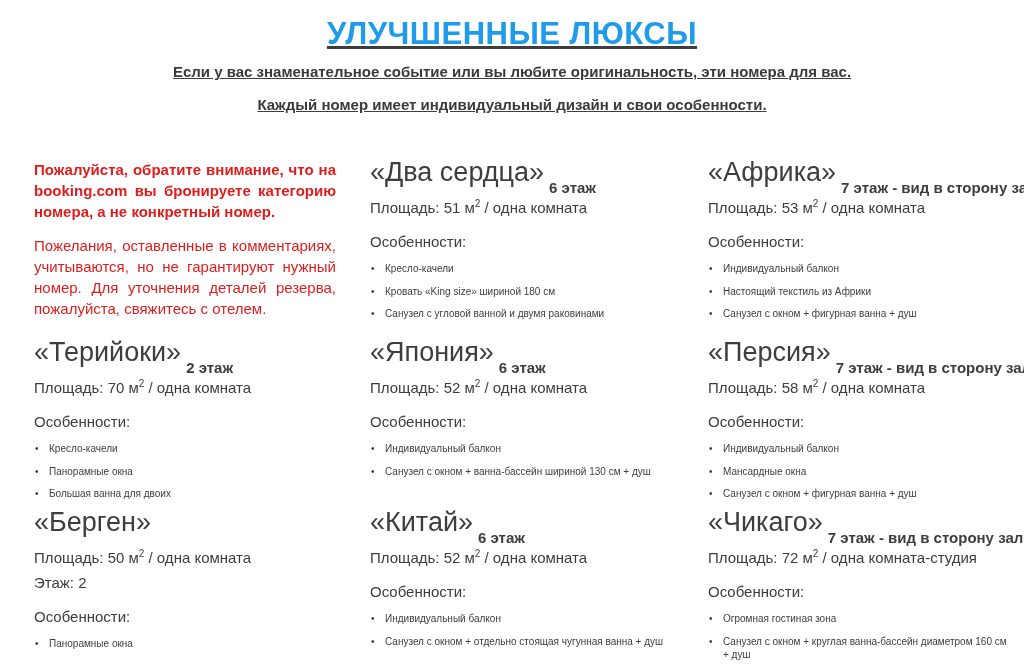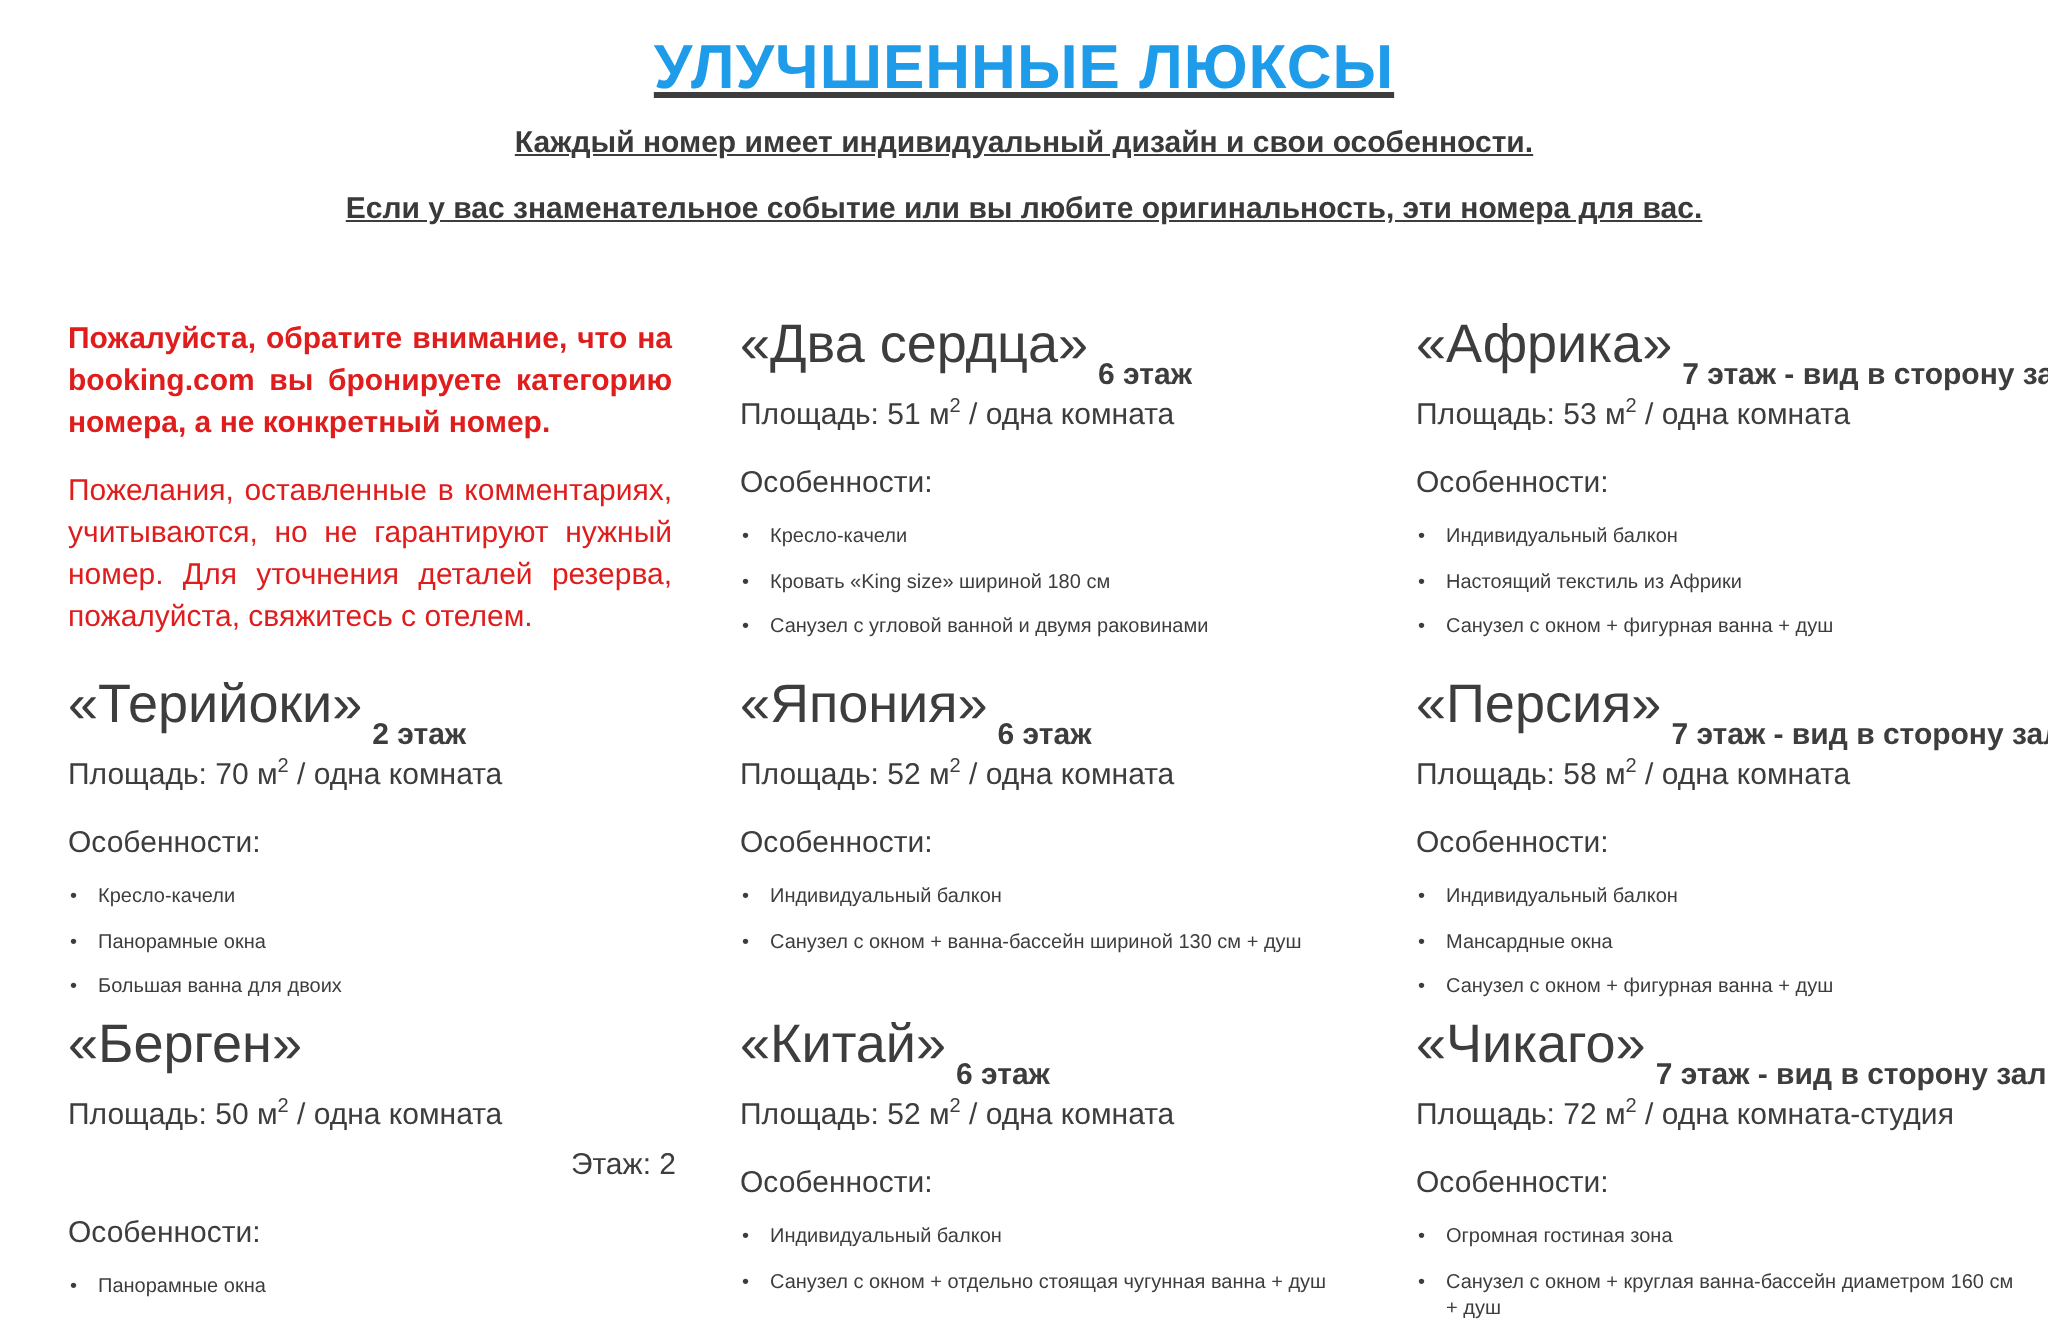--- a/index.html
+++ b/index.html
@@ -70,21 +70,21 @@
     position: relative;
     top: 16px;
     margin-left: 5px;
     letter-spacing: 0;
   }
   .area, .floor-line {
     margin: 7px 0 0;
     font-size: 15px;
     line-height: 20px;
   }
-  .floor-line { margin-top: 5px; text-align: right; }
+  .floor-line { margin-top: 5px; }
   .area sup { font-size: 10px; }
   .features-label {
     margin: 14px 0 0;
     font-size: 15px;
     line-height: 20px;
   }
   ul.features {
     list-style: none;
     margin: 10px 0 0;
     padding: 0;
@@ -101,22 +101,22 @@
     position: absolute;
     left: 1px;
     top: 0;
   }
 </style>
 </head>
 <body>
 
 <div class="header">
   <h1 class="page-title">УЛУЧШЕННЫЕ ЛЮКСЫ</h1>
+  <p class="subtitle">Если у вас знаменательное событие или вы любите оригинальность, эти номера для вас.</p>
   <p class="subtitle">Каждый номер имеет индивидуальный дизайн и свои особенности.</p>
-  <p class="subtitle">Если у вас знаменательное событие или вы любите оригинальность, эти номера для вас.</p>
 </div>
 
 <div class="main">
 
   <div class="cell c1 notice">
     <p class="notice-bold">Пожалуйста, обратите внимание, что на booking.com вы бронируете категорию номера, а не конкретный номер.</p>
     <p class="notice-regular">Пожелания, оставленные в комментариях, учитываются, но не гарантируют нужный номер. Для уточнения деталей резерва, пожалуйста, свяжитесь с отелем.</p>
   </div>
 
   <section class="cell c2 room">

